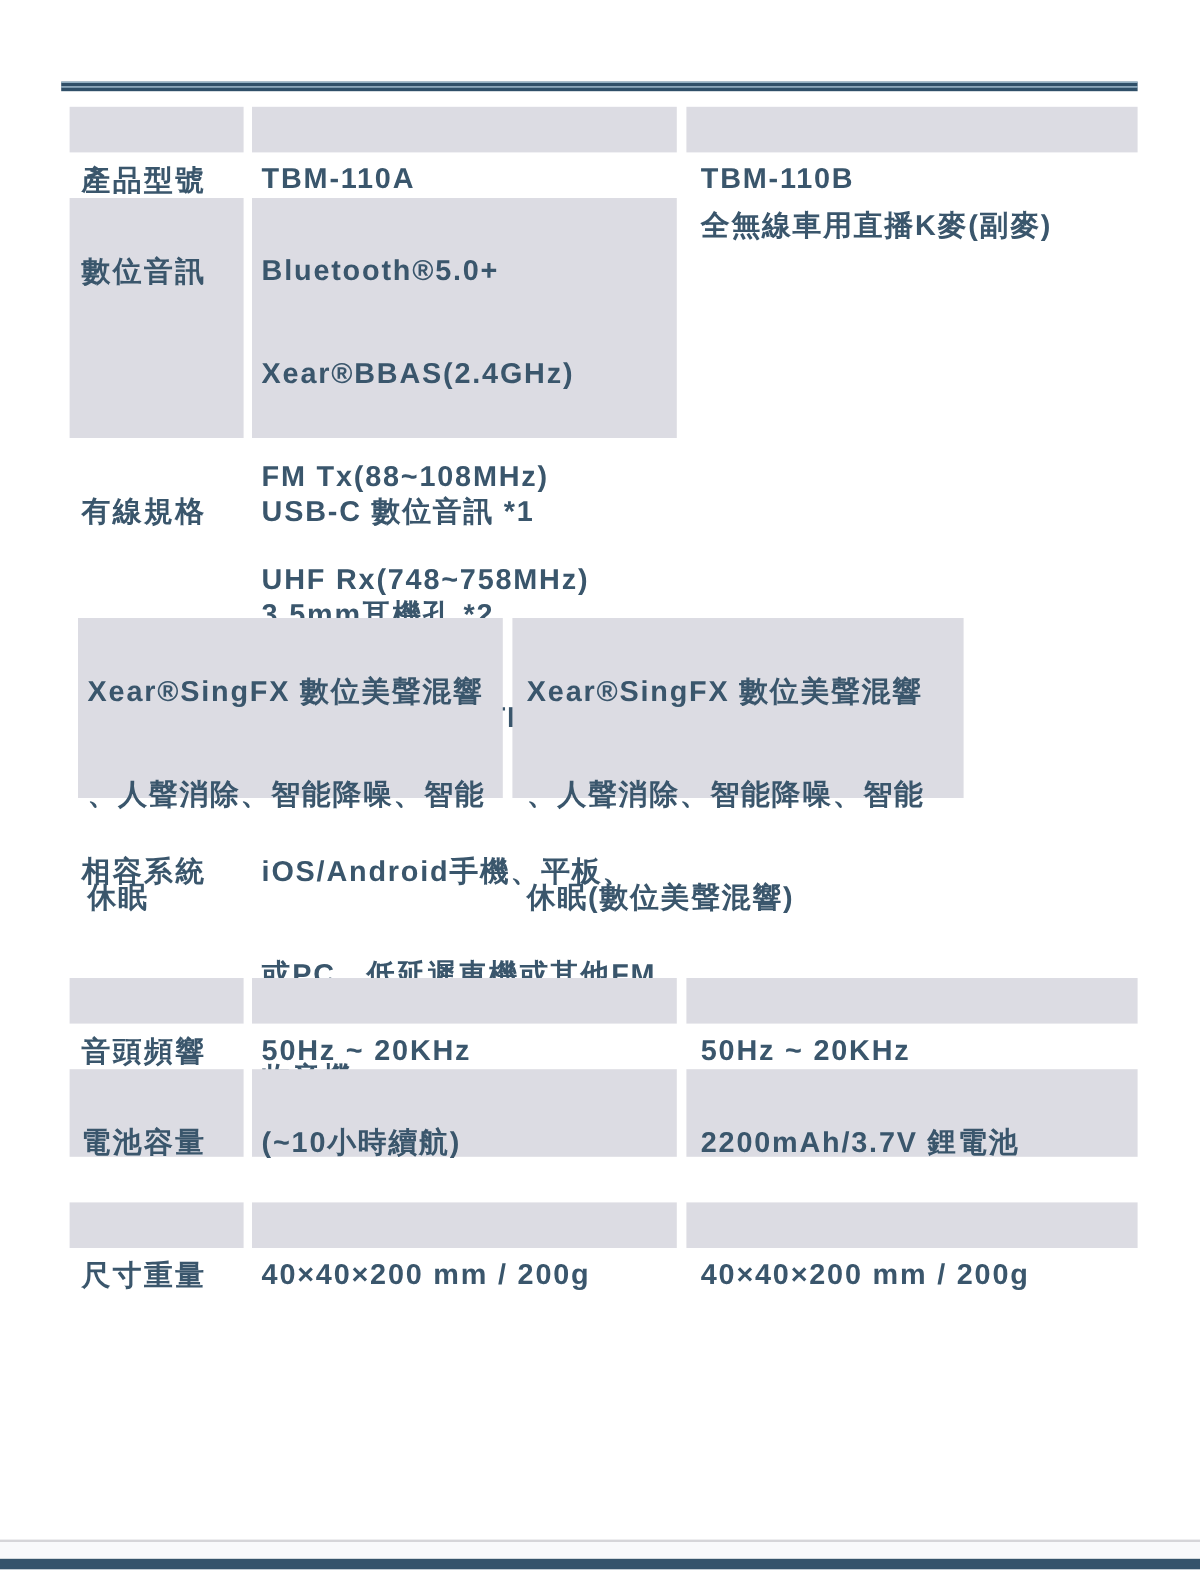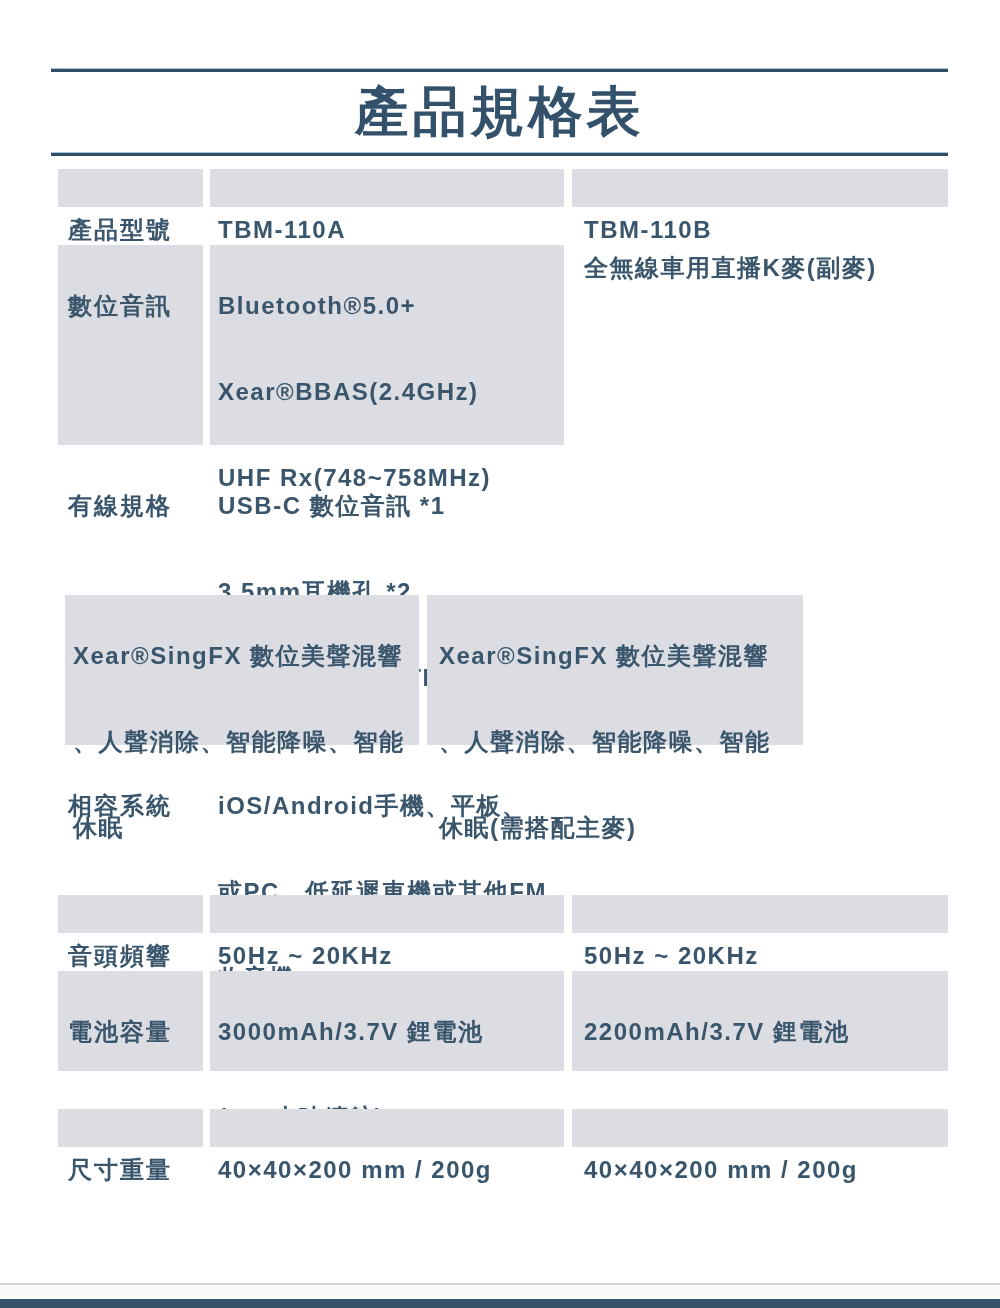--- a/index.html
+++ b/index.html
@@ -38,37 +38,34 @@
   .gap-a{width:7px;}
   .gap-b{width:8px;}
   .row.shaded .cell{background:var(--shaded);}
 
   .line{height:50px;display:flex;align-items:center;
         font-size:24px;font-weight:bold;letter-spacing:1.5px;white-space:pre;}
   .cell.label .line{padding-left:10px;letter-spacing:2px;}
   .cell.cola .line{padding-left:8px;}
   .cell.colb .line{padding-left:12px;}
 
-  .h1{height:38px;} .h2{height:100px;} .h3{height:150px;} .h4{height:200px;}
+  .h1{height:38px;} .h2{height:73px;} .h3{height:150px;} .h4{height:200px;}
 
   .footer{position:absolute;left:0;bottom:0;width:1000px;height:25px;}
   .footer .thin-line{height:2px;background:var(--footer-line);}
   .footer .band{height:14px;background:var(--footer-band);}
   .footer .bar{height:9px;background:var(--footer-bar);}
 </style>
 </head>
 <body>
 
 <div class="sheet">
 
   <div class="rule top"></div>
 
-  <div class="title-wrap">
-    <div class="page-title">產品規格表</div>
-  </div>
 
   <div class="rule under-title"></div>
 
   <div class="spec-table">
 
     <div class="row shaded h1">
       <div class="cell label">
         <div class="line">產品型號</div>
       </div>
       <div class="gap-a"></div>
@@ -96,20 +93,21 @@
     </div>
 
     <div class="row shaded h4">
       <div class="cell label">
         <div class="line">數位音訊</div>
       </div>
       <div class="gap-a"></div>
       <div class="cell cola">
         <div class="line">Bluetooth®5.0+</div>
         <div class="line">Xear®BBAS(2.4GHz)</div>
+        <div class="line">FM Tx(88~108MHz)</div>
         <div class="line">UHF Rx(748~758MHz)</div>
       </div>
       <div class="gap-b"></div>
     </div>
 
     <div class="row h3">
       <div class="cell label">
         <div class="line">有線規格</div>
       </div>
       <div class="gap-a"></div>
@@ -126,21 +124,21 @@
       <div class="gap-a"></div>
       <div class="cell cola">
         <div class="line">Xear®SingFX 數位美聲混響</div>
         <div class="line">、人聲消除、智能降噪、智能</div>
         <div class="line">休眠</div>
       </div>
       <div class="gap-b"></div>
       <div class="cell colb">
         <div class="line">Xear®SingFX 數位美聲混響</div>
         <div class="line">、人聲消除、智能降噪、智能</div>
-        <div class="line">休眠(需搭配主麥)</div>
+        <div class="line">休眠(數位美聲混響)</div>
       </div>
     </div>
 
     <div class="row h3">
       <div class="cell label">
         <div class="line">相容系統</div>
       </div>
       <div class="gap-a"></div>
       <div class="cell cola">
         <div class="line">iOS/Android手機、平板、</div>
@@ -178,21 +176,20 @@
         <div class="line">-38 ±3 dBV/Pa(@1KHz)</div>
       </div>
     </div>
 
     <div class="row shaded h2">
       <div class="cell label">
         <div class="line">電池容量</div>
       </div>
       <div class="gap-a"></div>
       <div class="cell cola">
-        <div class="line">3000mAh/3.7V 鋰電池</div>
         <div class="line">(~10小時續航)</div>
       </div>
       <div class="gap-b"></div>
       <div class="cell colb">
         <div class="line">2200mAh/3.7V 鋰電池</div>
       </div>
     </div>
 
     <div class="row h1">
       <div class="cell label">

